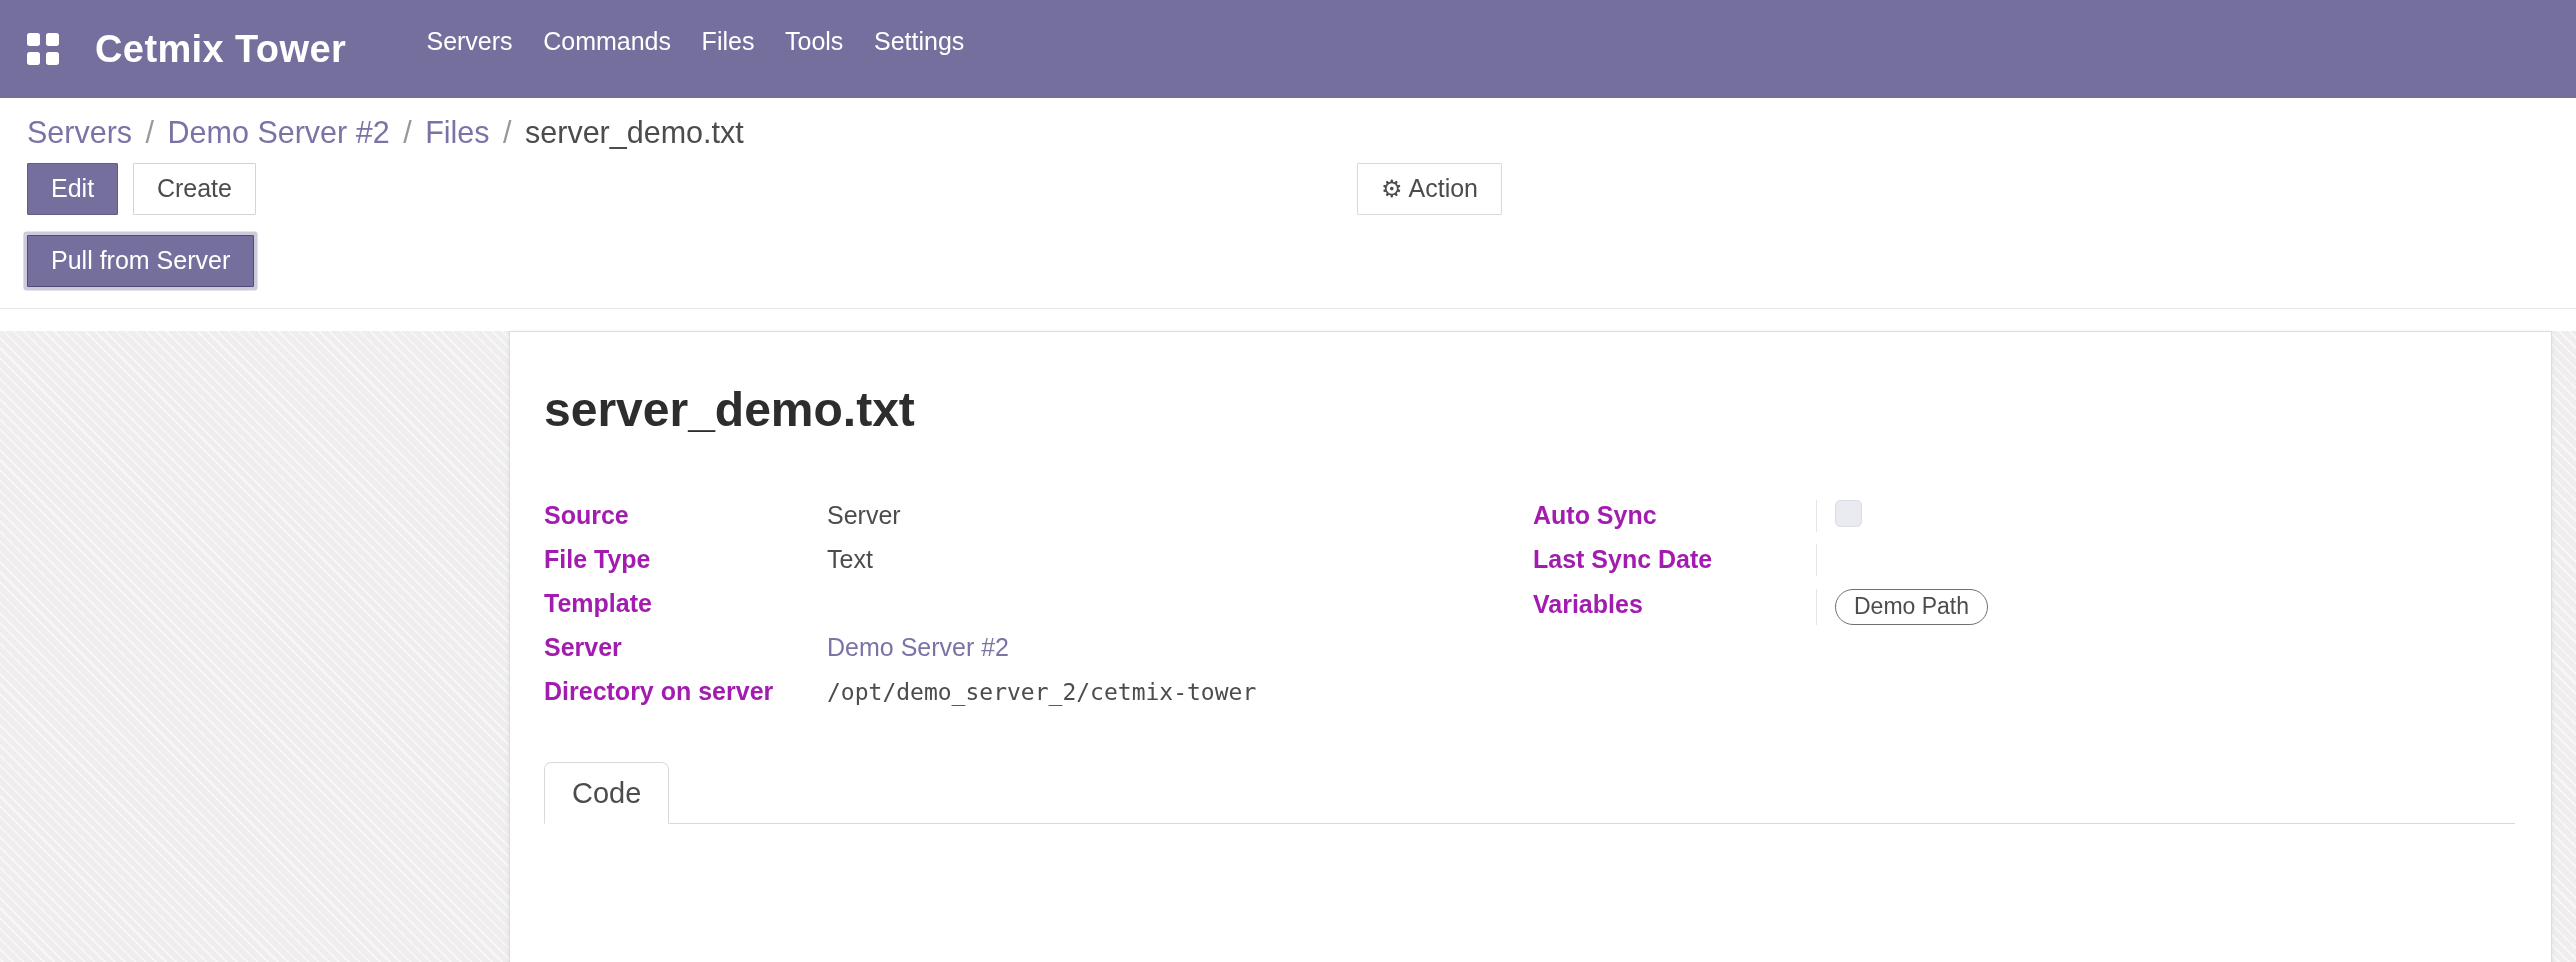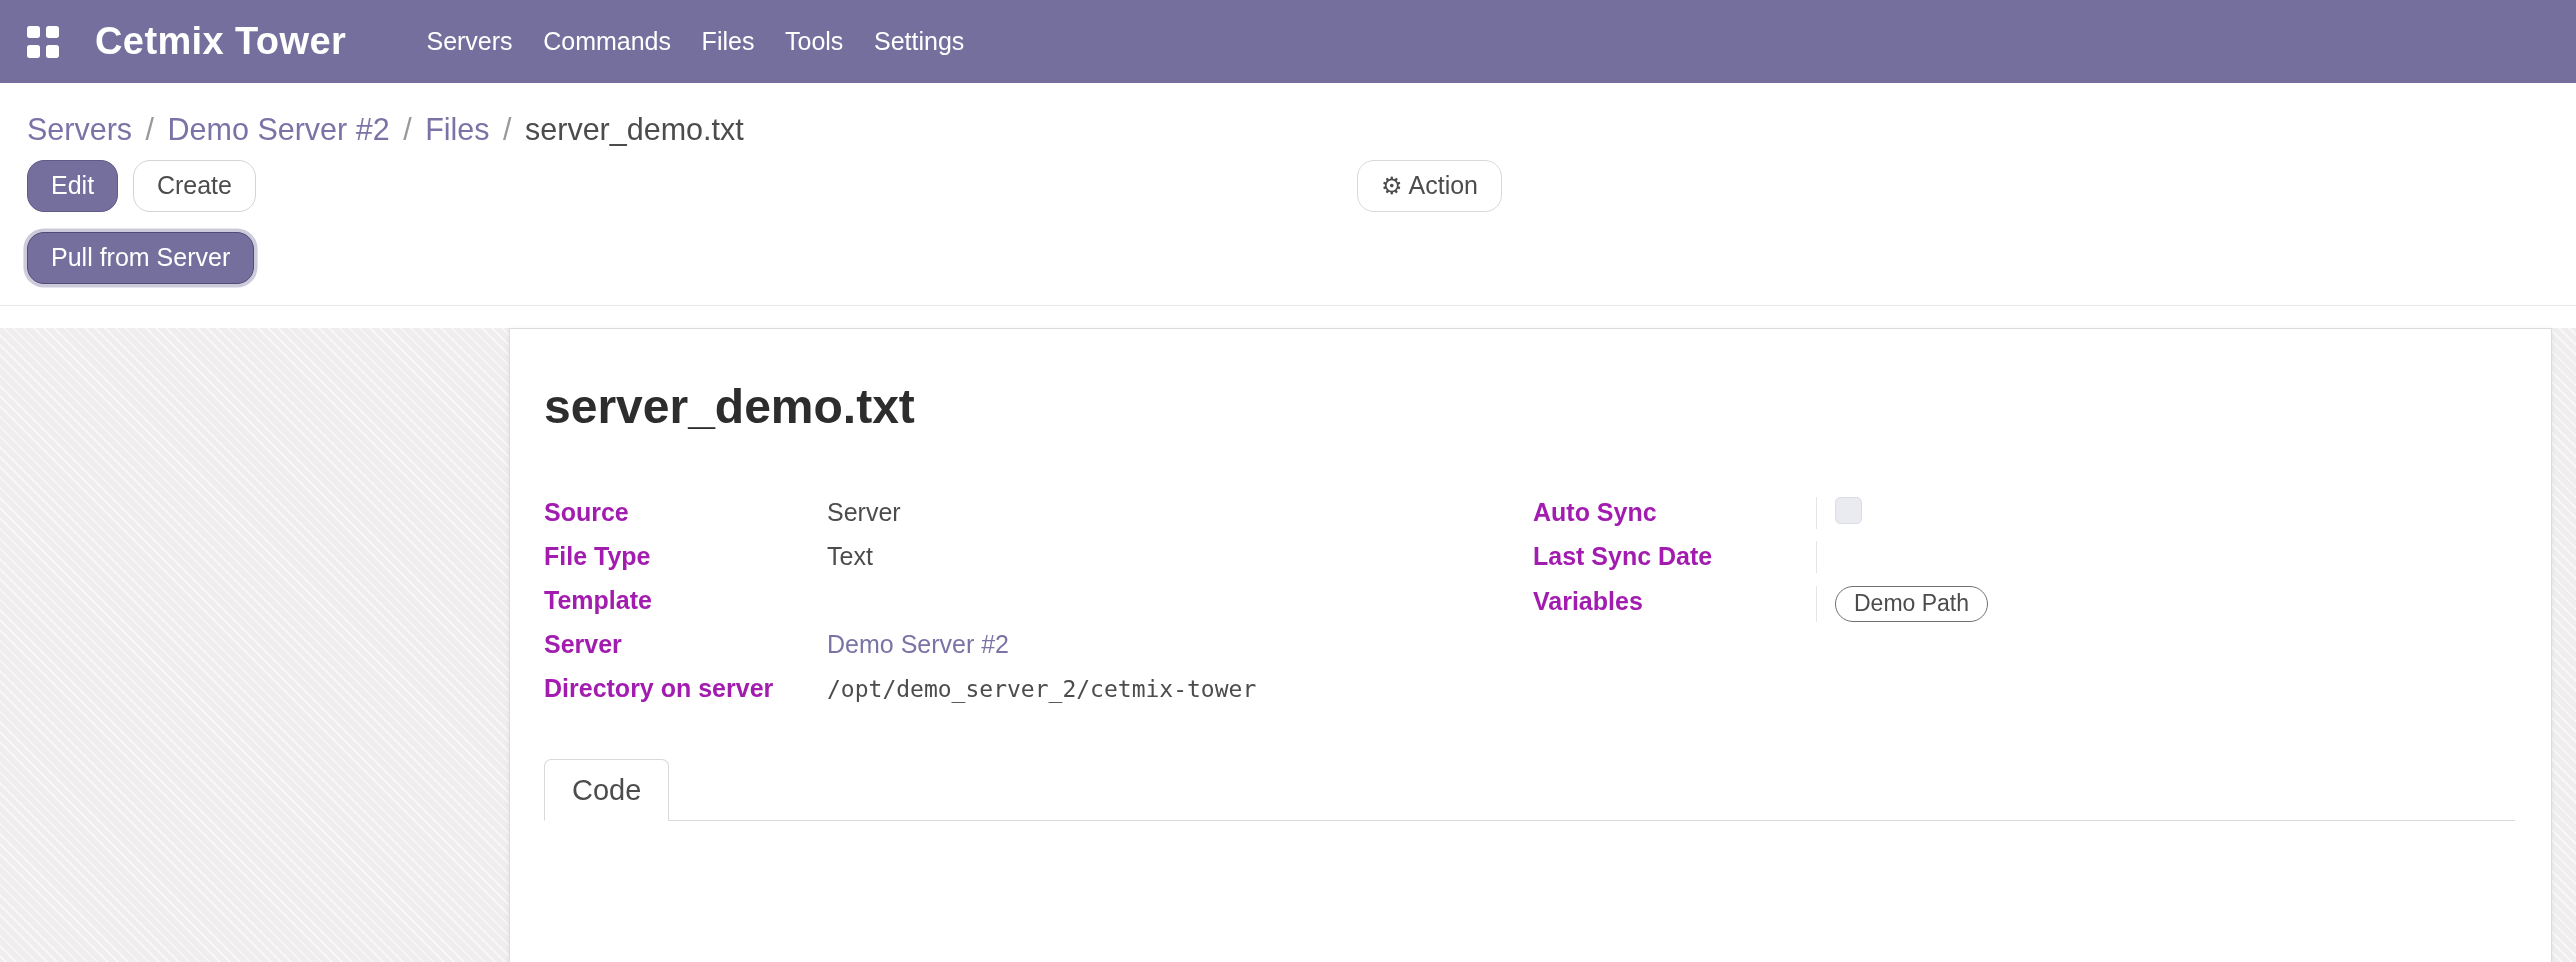--- a/index.html
+++ b/index.html
@@ -5,49 +5,49 @@
   * { box-sizing: border-box; }
   html,body { margin:0; padding:0; }
   body {
     width:2576px; height:962px; overflow:hidden;
     font-family:"Liberation Sans", sans-serif;
     color:#4c4c4c; background:#fff;
   }
 
   
   .navbar{
-    height:83px; background:var(--c-primary,#756f9d);
+    height:98px; background:var(--c-primary,#756f9d);
     display:flex; align-items:center; padding:0 27px;
   }
   .apps-icon{
     width:32px; height:32px; display:grid;
     grid-template-columns:1fr 1fr; gap:6.3px;
     margin-right:36px; cursor:pointer; flex:none;
   }
   .apps-icon i{ background:#fff; border-radius:2.7px; display:block; }
   .brand{
     color:#fff; font-size:38px; font-weight:700;
     margin-right:65px; letter-spacing:0.4px; white-space:nowrap; cursor:pointer;
   }
   .nav-menu{ display:flex; align-items:stretch; height:100%; }
   .nav-item{
     color:#fff; font-size:25px; padding:0 15.3px; line-height:83px;
     cursor:pointer; white-space:nowrap;
   }
 
   
-  .control-panel{ background:#fff; padding:28px 27px 0 27px; border-bottom:0.9px solid #e7e7e7; }
+  .control-panel{ background:#fff; padding:16px 27px 0 27px; border-bottom:0.9px solid #e7e7e7; }
   .breadcrumb{ font-size:30.5px; line-height:36px; margin-bottom:12.6px; }
   .crumb-link{ color:var(--c-link,#7a74a6); text-decoration:none; cursor:pointer; }
   .crumb-sep{ color:#999; margin:0 13.5px; }
   .crumb-current{ color:#4c4c4c; }
 
   .btn{
     height:52px; display:inline-flex; align-items:center;
-    font-size:25px; padding:0 23px; border-radius:17px;
+    font-size:25px; padding:0 23px; border-radius:1px;
     border:0.9px solid transparent; cursor:pointer; background:#fff;
     color:#4c4c4c; font-family:inherit; white-space:nowrap;
   }
   .btn-primary{ background:var(--c-primary,#756f9d); border-color:#615b88; color:#fff; }
   .btn-secondary{ border-color:#d4d4d4; }
   .btn-row{ position:relative; margin-bottom:20px; }
   .btn-edit{ margin-right:10.8px; }
   .btn-action{
     position:absolute; left:1322px; top:0;
     border-color:#d9d9d9; gap:6px;margin-left:8px;

